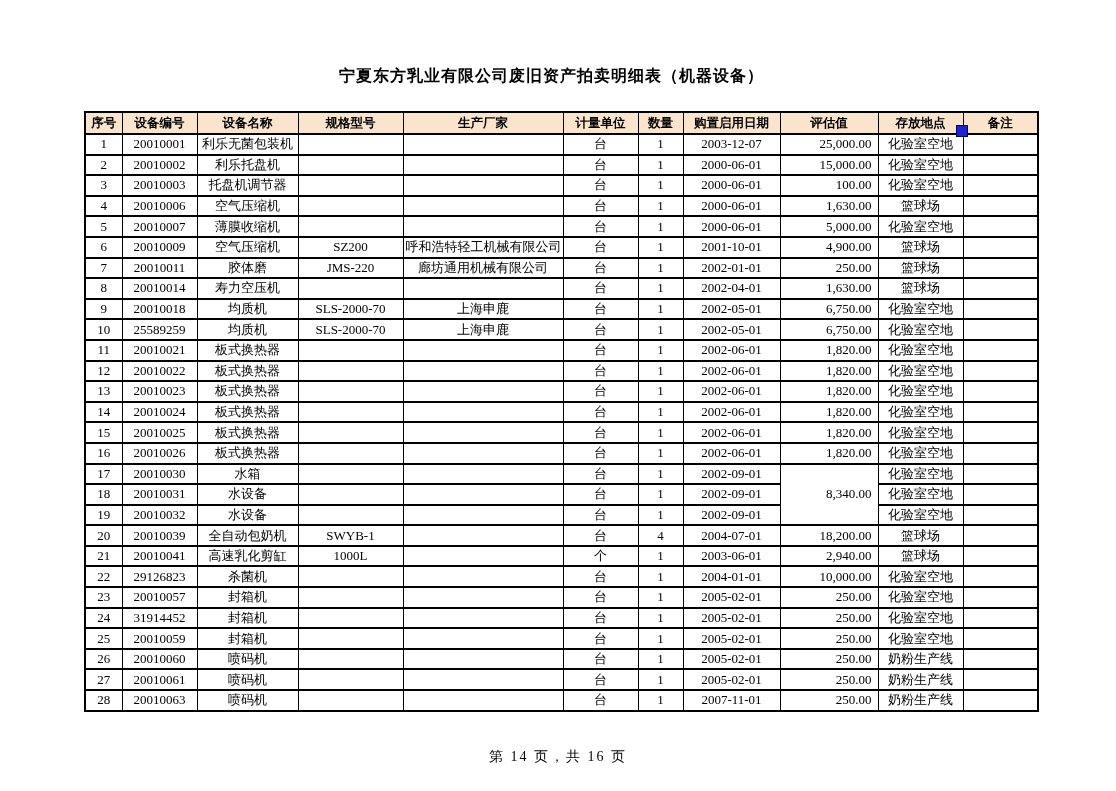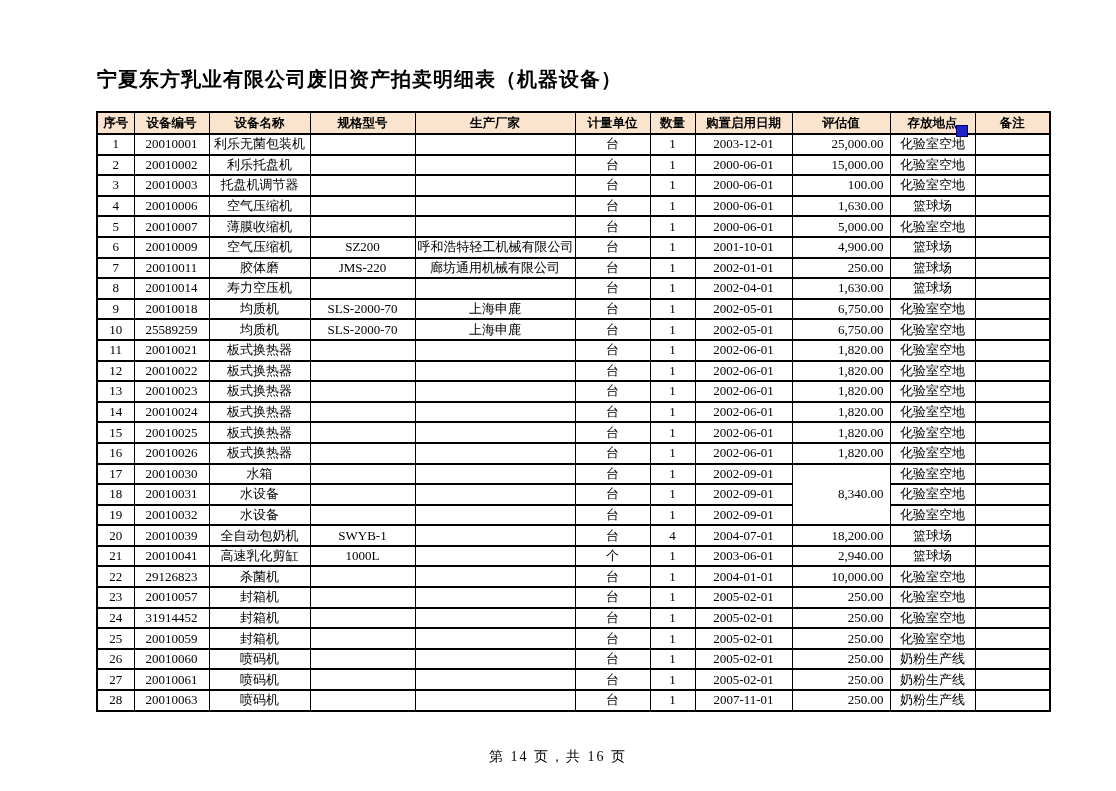--- a/index.html
+++ b/index.html
@@ -12,32 +12,32 @@
   .page{
     position:relative;
     width:1116px;height:791px;
     background:#ffffff;
     overflow:hidden;
     font-family:"Liberation Serif","DejaVu Serif",serif;
     color:#000;
   }
   .title{
     position:absolute;
-    top:66px;left:97px;width:953px;
+    top:66px;left:75px;width:953px;
     margin:0;
-    text-align:left;
+    text-align:center;
     font-family:"Liberation Sans","DejaVu Sans",sans-serif;
-    font-size:20px;
+    font-size:16px;
     font-weight:bold;
     letter-spacing:1px;
     white-space:nowrap;
   }
   table.asset{
     position:absolute;
-    top:111px;left:96px;
+    top:111px;left:84px;
     width:953px;
     border-collapse:collapse;
     table-layout:fixed;
     border:2px solid var(--border);
   }
   col.c0{width:37px}  col.c1{width:75px}  col.c2{width:101px}
   col.c3{width:105px} col.c4{width:160px} col.c5{width:75px}
   col.c6{width:45px}  col.c7{width:97px}  col.c8{width:98px}
   col.c9{width:85px}  col.c10{width:75px}
   table.asset th{
@@ -124,21 +124,21 @@
     </thead>
     <tbody>
         <tr>
           <td>1</td>
           <td>20010001</td>
           <td>利乐无菌包装机</td>
           <td></td>
           <td></td>
           <td>台</td>
           <td>1</td>
-          <td>2003-12-01</td>
+          <td>2003-12-07</td>
           <td class="num">25,000.00</td>
           <td>化验室空地</td>
           <td></td>
         </tr>
         <tr>
           <td>2</td>
           <td>20010002</td>
           <td>利乐托盘机</td>
           <td></td>
           <td></td>

